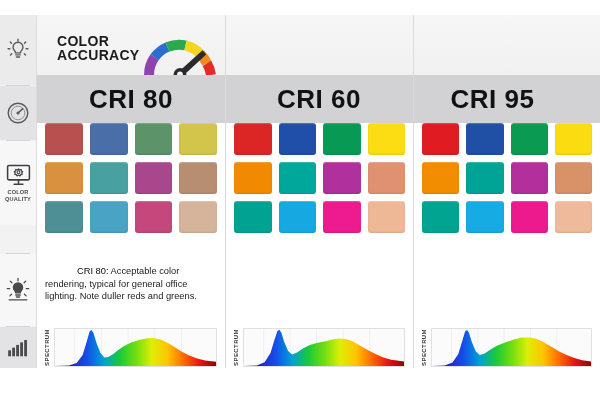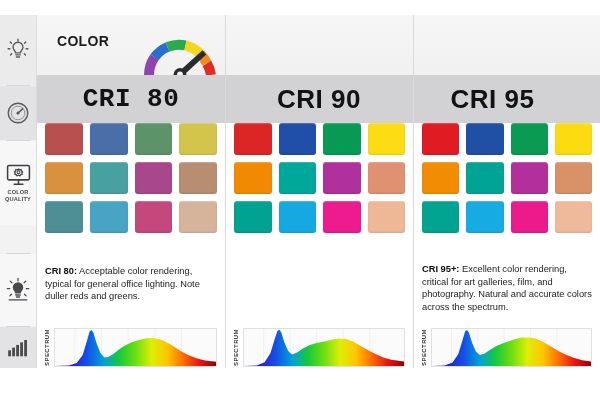--- a/index.html
+++ b/index.html
@@ -75,21 +75,21 @@
     height:32px;border-radius:3px;
     box-shadow:inset 0 -1px 2px rgba(0,0,0,.10), inset 0 1px 1px rgba(255,255,255,.22);
   }
 
   
   .desc{
     position:absolute;top:250px;height:62px;
     font-size:9.3px;line-height:12.6px;color:#232326;
     padding:0 8px;box-sizing:border-box;
   }
-  .desc b{font-weight:bold;color:#0d0d0e;}
+  .desc b{font-weight:normal;color:#0d0d0e;margin-left:32px;}
 
   
   .spec-wrap{position:absolute;top:312px;height:41px;}
   .spec-label{
     position:absolute;left:4px;top:0;height:41px;width:11px;
     display:flex;align-items:center;justify-content:center;
   }
   .spec-label span{
     writing-mode:vertical-rl;transform:rotate(180deg);
     font-size:6px;font-weight:bold;letter-spacing:.4px;color:#3a3a3c;
@@ -166,41 +166,42 @@
           <rect x="19.8" y="2.2" width="3.1" height="17.9"></rect>
         </g>
       </svg>
     </div>
   </div>
 
   <div class="hdr-band"></div>
 
   <div class="brand">
     <div class="brand-text">COLOR</div>
+    <div class="brand-text">ACCURACY</div>
   </div>
 
   <div class="gauge-wrap">
     <svg width="80" height="42" viewBox="0 0 80 42">
       <g fill="none" stroke-width="10">
         <path d="M9 38 A31 31 0 0 1 14.6 20.2" stroke="#8e44ad"></path>
         <path d="M14.6 20.2 A31 31 0 0 1 27.5 10.0" stroke="#2a6fd0"></path>
         <path d="M27.5 10.0 A31 31 0 0 1 45.5 8.4" stroke="#2aa94f"></path>
         <path d="M45.5 8.4 A31 31 0 0 1 60.5 17.1" stroke="#f2d61f"></path>
         <path d="M60.5 17.1 A31 31 0 0 1 66.9 26.4" stroke="#f08b1d"></path>
         <path d="M66.9 26.4 A31 31 0 0 1 71 38" stroke="#e22b26"></path>
       </g>
       <path d="M37.6 35.8 L62.5 13.2 L66.2 17.4 L42.6 39.2 Z" fill="#2b2b2e"></path>
       <circle cx="40" cy="37.5" r="6.4" fill="#2b2b2e"></circle>
       <circle cx="40" cy="37.5" r="2.9" fill="#f4f4f5"></circle>
     </svg>
   </div>
 
   <div class="title-band"></div>
-  <div class="cri-title" style="left:37px;width:188px;font-family:Liberation Mono, monospace;">CRI 80</div>
-  <div class="cri-title" style="left:225px;width:188px;">CRI 90</div>
+  <div class="cri-title" style="left:37px;width:188px;">CRI 80</div>
+  <div class="cri-title" style="left:225px;width:188px;">CRI 60</div>
   <div class="cri-title" style="left:399px;width:187px;">CRI 95</div>
   <div class="title-sep" style="left:225px;"></div>
   <div class="title-sep" style="left:413px;"></div>
 
   <div class="white-gap"></div>
 
   <div class="col" style="left:37px;width:188px;">
     <div class="swatch-area" style="left:0;width:188px;">
       <div class="swatch-grid">
         <div class="sw" style="background: rgb(184, 80, 79);"></div>
@@ -323,23 +324,20 @@
         <div class="sw" style="background: rgb(242, 140, 0);"></div>
         <div class="sw" style="background: rgb(0, 164, 150);"></div>
         <div class="sw" style="background: rgb(179, 48, 156);"></div>
         <div class="sw" style="background: rgb(217, 145, 104);"></div>
         <div class="sw" style="background: rgb(0, 164, 145);"></div>
         <div class="sw" style="background: rgb(22, 171, 227);"></div>
         <div class="sw" style="background: rgb(236, 26, 140);"></div>
         <div class="sw" style="background: rgb(239, 186, 155);"></div>
       </div>
     </div>
-    <div class="desc" style="left:0;width:186px;top:248px;height:66px;">
-      <b>CRI 95+:</b><span> Excellent color rendering, critical for art galleries, film, and photography. Natural and accurate colors across the spectrum.</span>
-    </div>
     <div class="spec-wrap" style="left:0;width:186px;">
       <div class="spec-label">
           <span>SPECTRUM</span>
         </div>
       <div class="spec-plot">
         <svg width="100%" height="100%" viewBox="0 0 163 37" preserveAspectRatio="none">
           <defs>
             <linearGradient id="spec2" x1="0" y1="0" x2="1" y2="0">
               <stop offset="0.00" stop-color="#4b0f8a"></stop>
                 <stop offset="0.10" stop-color="#2b20c8"></stop>

